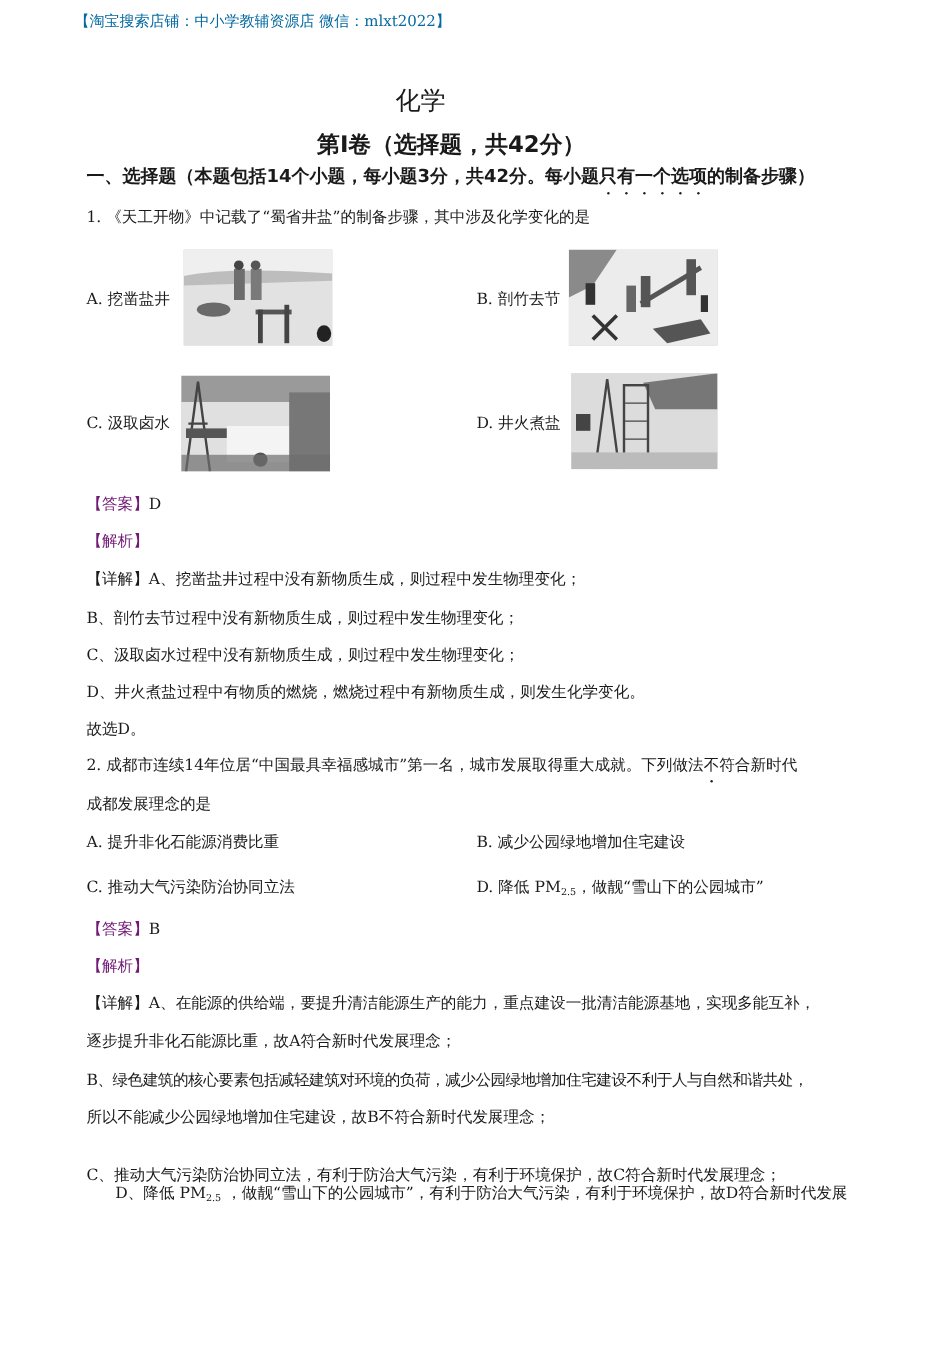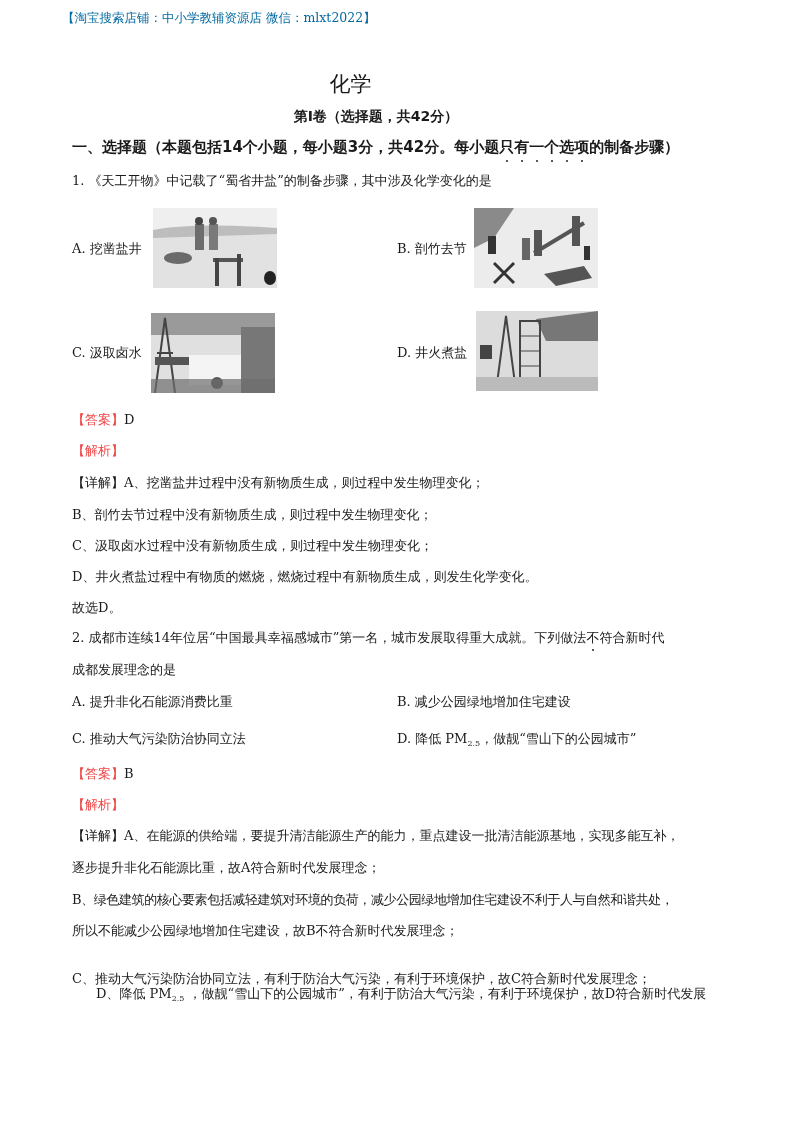--- a/index.html
+++ b/index.html
@@ -1,27 +1,27 @@
 <!DOCTYPE html>
 <html><head>
 <meta charset="utf-8">
 <style>
   html, body { margin: 0; padding: 0; background: #ffffff; }
   body { width: 793px; height: 1122px; position: relative; overflow: hidden;
          font-family: "DejaVu Serif", "Liberation Serif", serif; color: #1a1a1a; }
   .abs { position: absolute; white-space: nowrap; }
   .watermark { left: 62px; top: 10px; font-size: 12.5px; color: #0369a1; }
   .title { left: 0; width: 701px; text-align: center; top: 70px; font-size: 21px; font-family: "DejaVu Sans", sans-serif; }
-  .subtitle { left: 0; width: 752px; text-align: center; top: 108px; font-size: 14px; font-weight: bold; font-family: "DejaVu Sans", sans-serif; }
+  .subtitle { left: 0; width: 752px; text-align: center; top: 108px; font-size: 19px; font-weight: bold; font-family: "DejaVu Sans", sans-serif; }
   .section { left: 72px; top: 138px; font-size: 15px; font-weight: bold; font-family: "DejaVu Sans", sans-serif; }
   .dot { position: relative; }
   .dot::after { content: ""; position: absolute; left: 50%; bottom: -6px; width: 2.5px; height: 2.5px; margin-left: -1px; background: #222; border-radius: 50%; }
   .line { font-size: 13px; left: 72px; }
   .opt { font-size: 13px; }
-  .blue { color: #ef4444; }
+  .blue { color: #701a75; }
   .pic { position: absolute; background: #d8d8d8; overflow: hidden; border: 0; }
   .pic svg { width: 100%; height: 100%; display: block; }
   sub { font-size: 8px; vertical-align: -3px; }
 </style>
 </head>
 <body>
 
 <div class="abs watermark">【淘宝搜索店铺：中小学教辅资源店  微信：mlxt2022】</div>
 
 <div class="abs title">化学</div>

